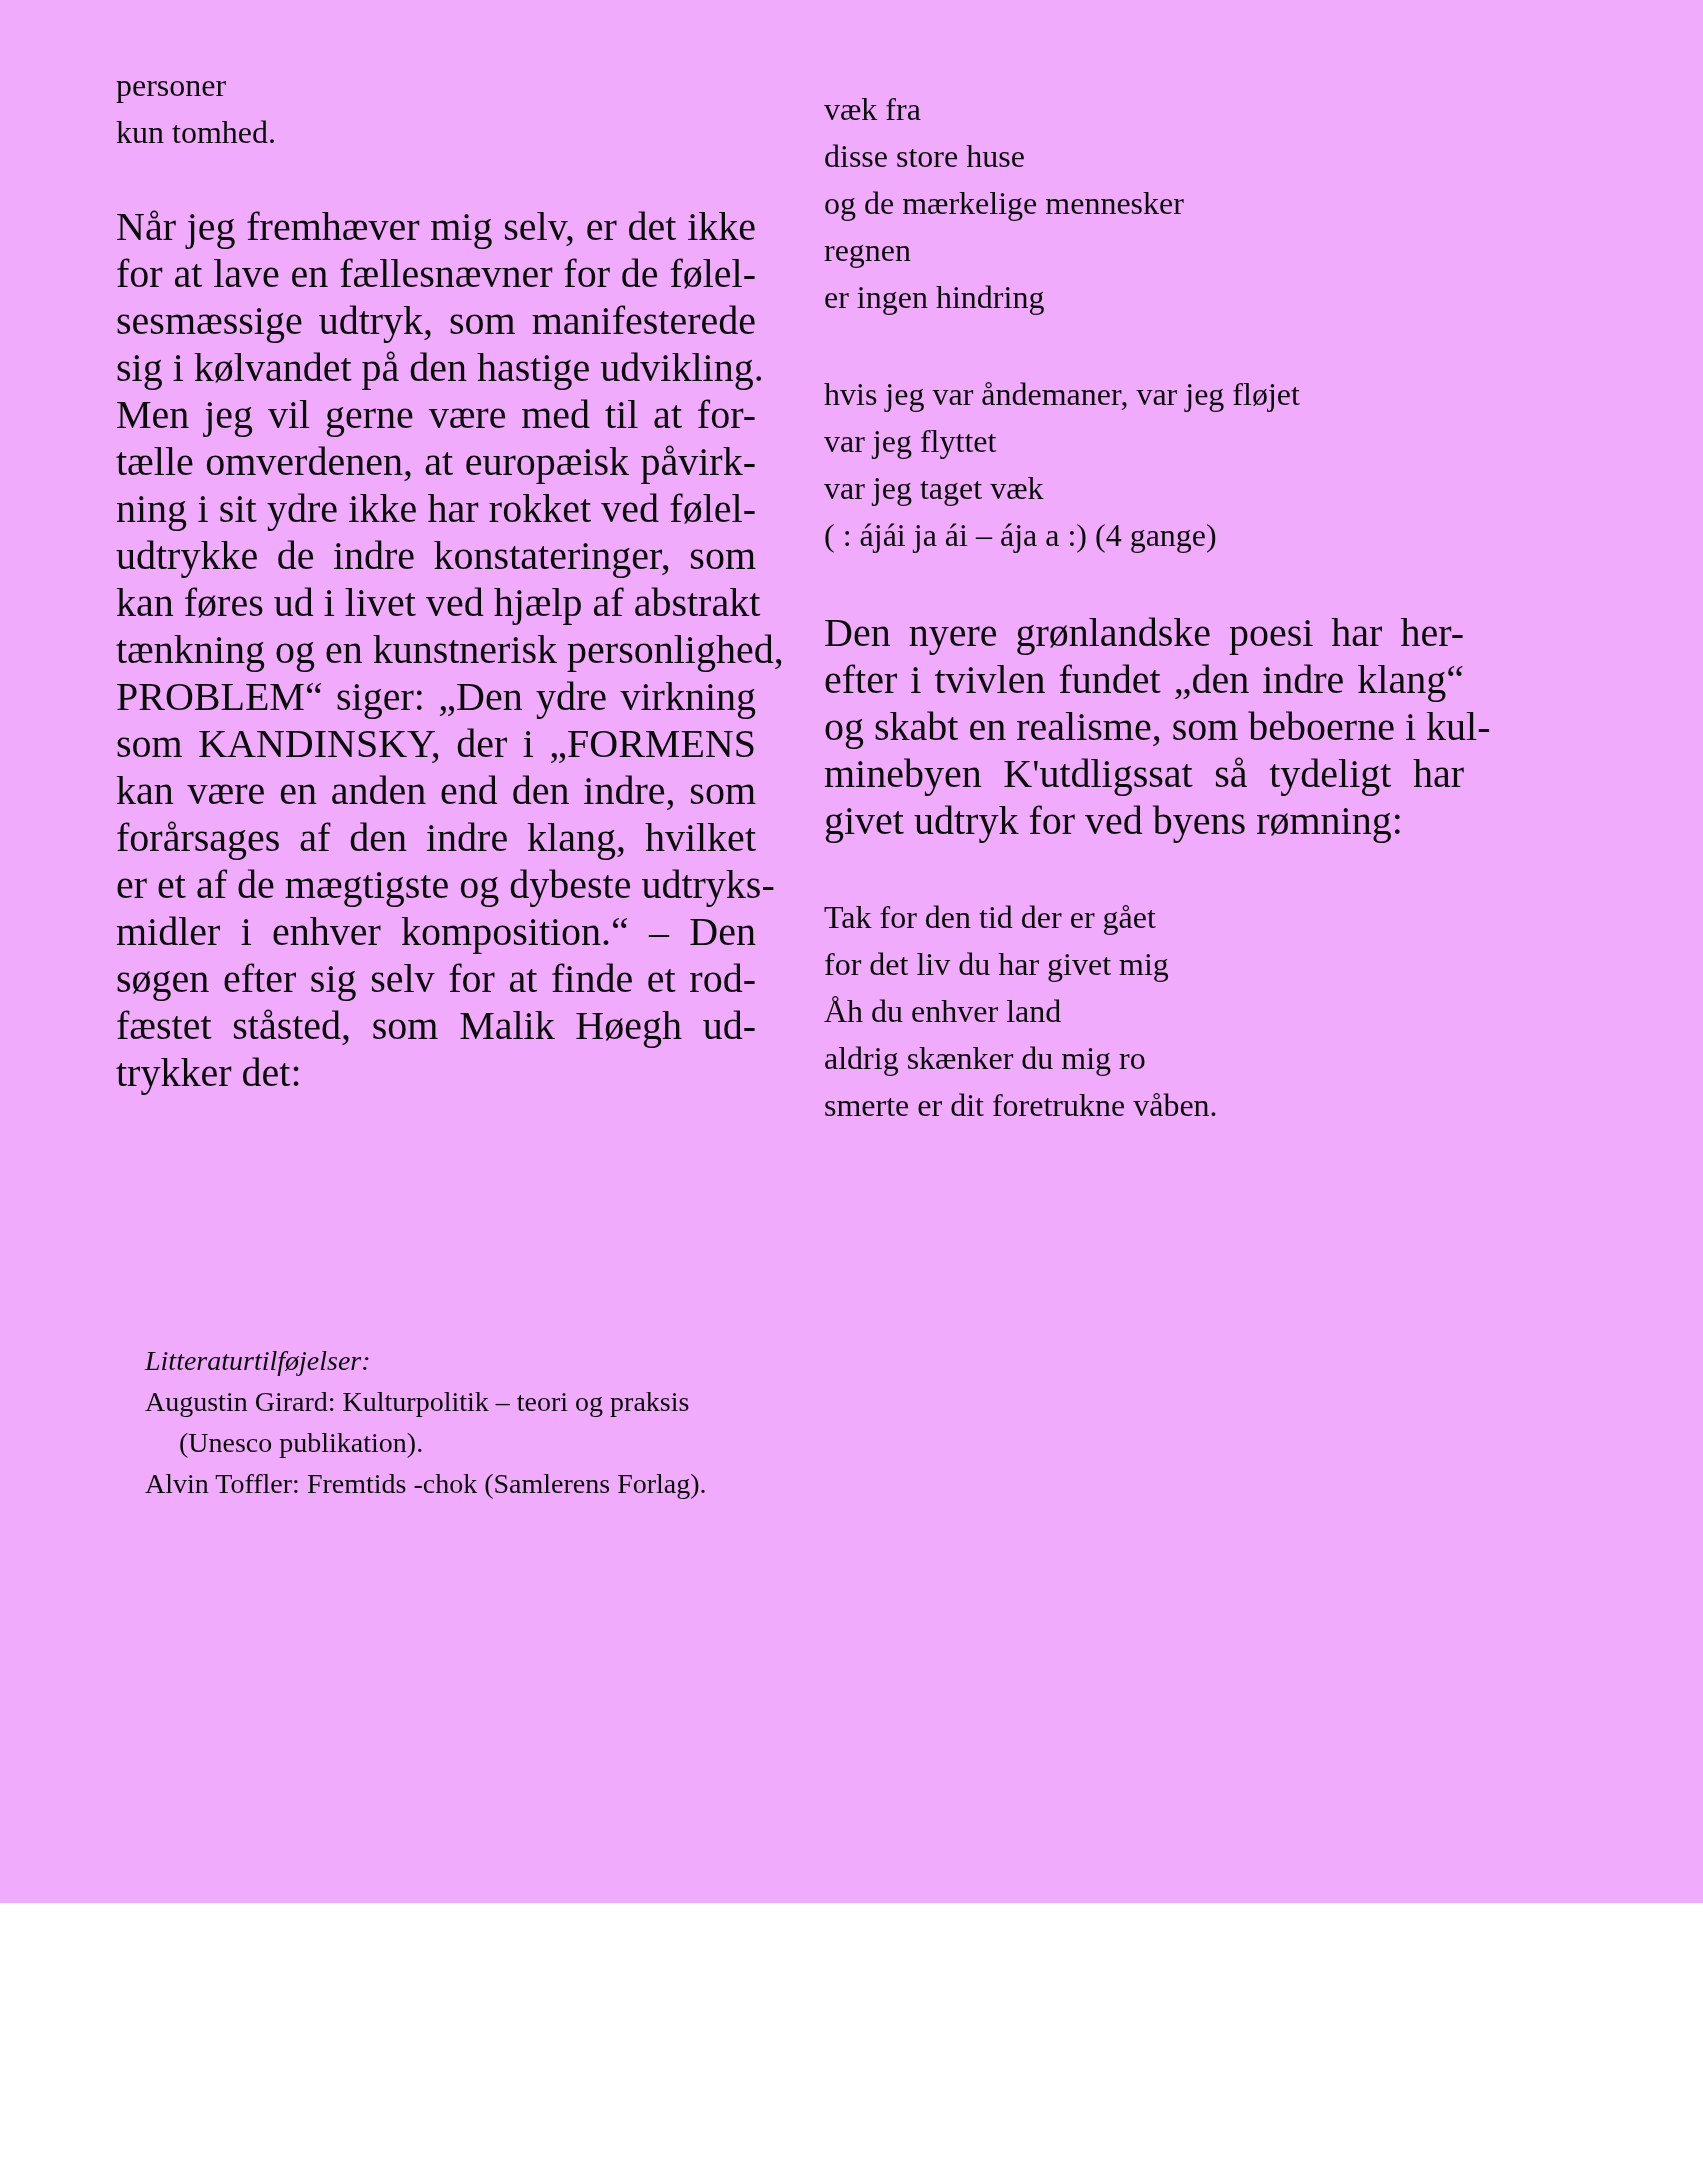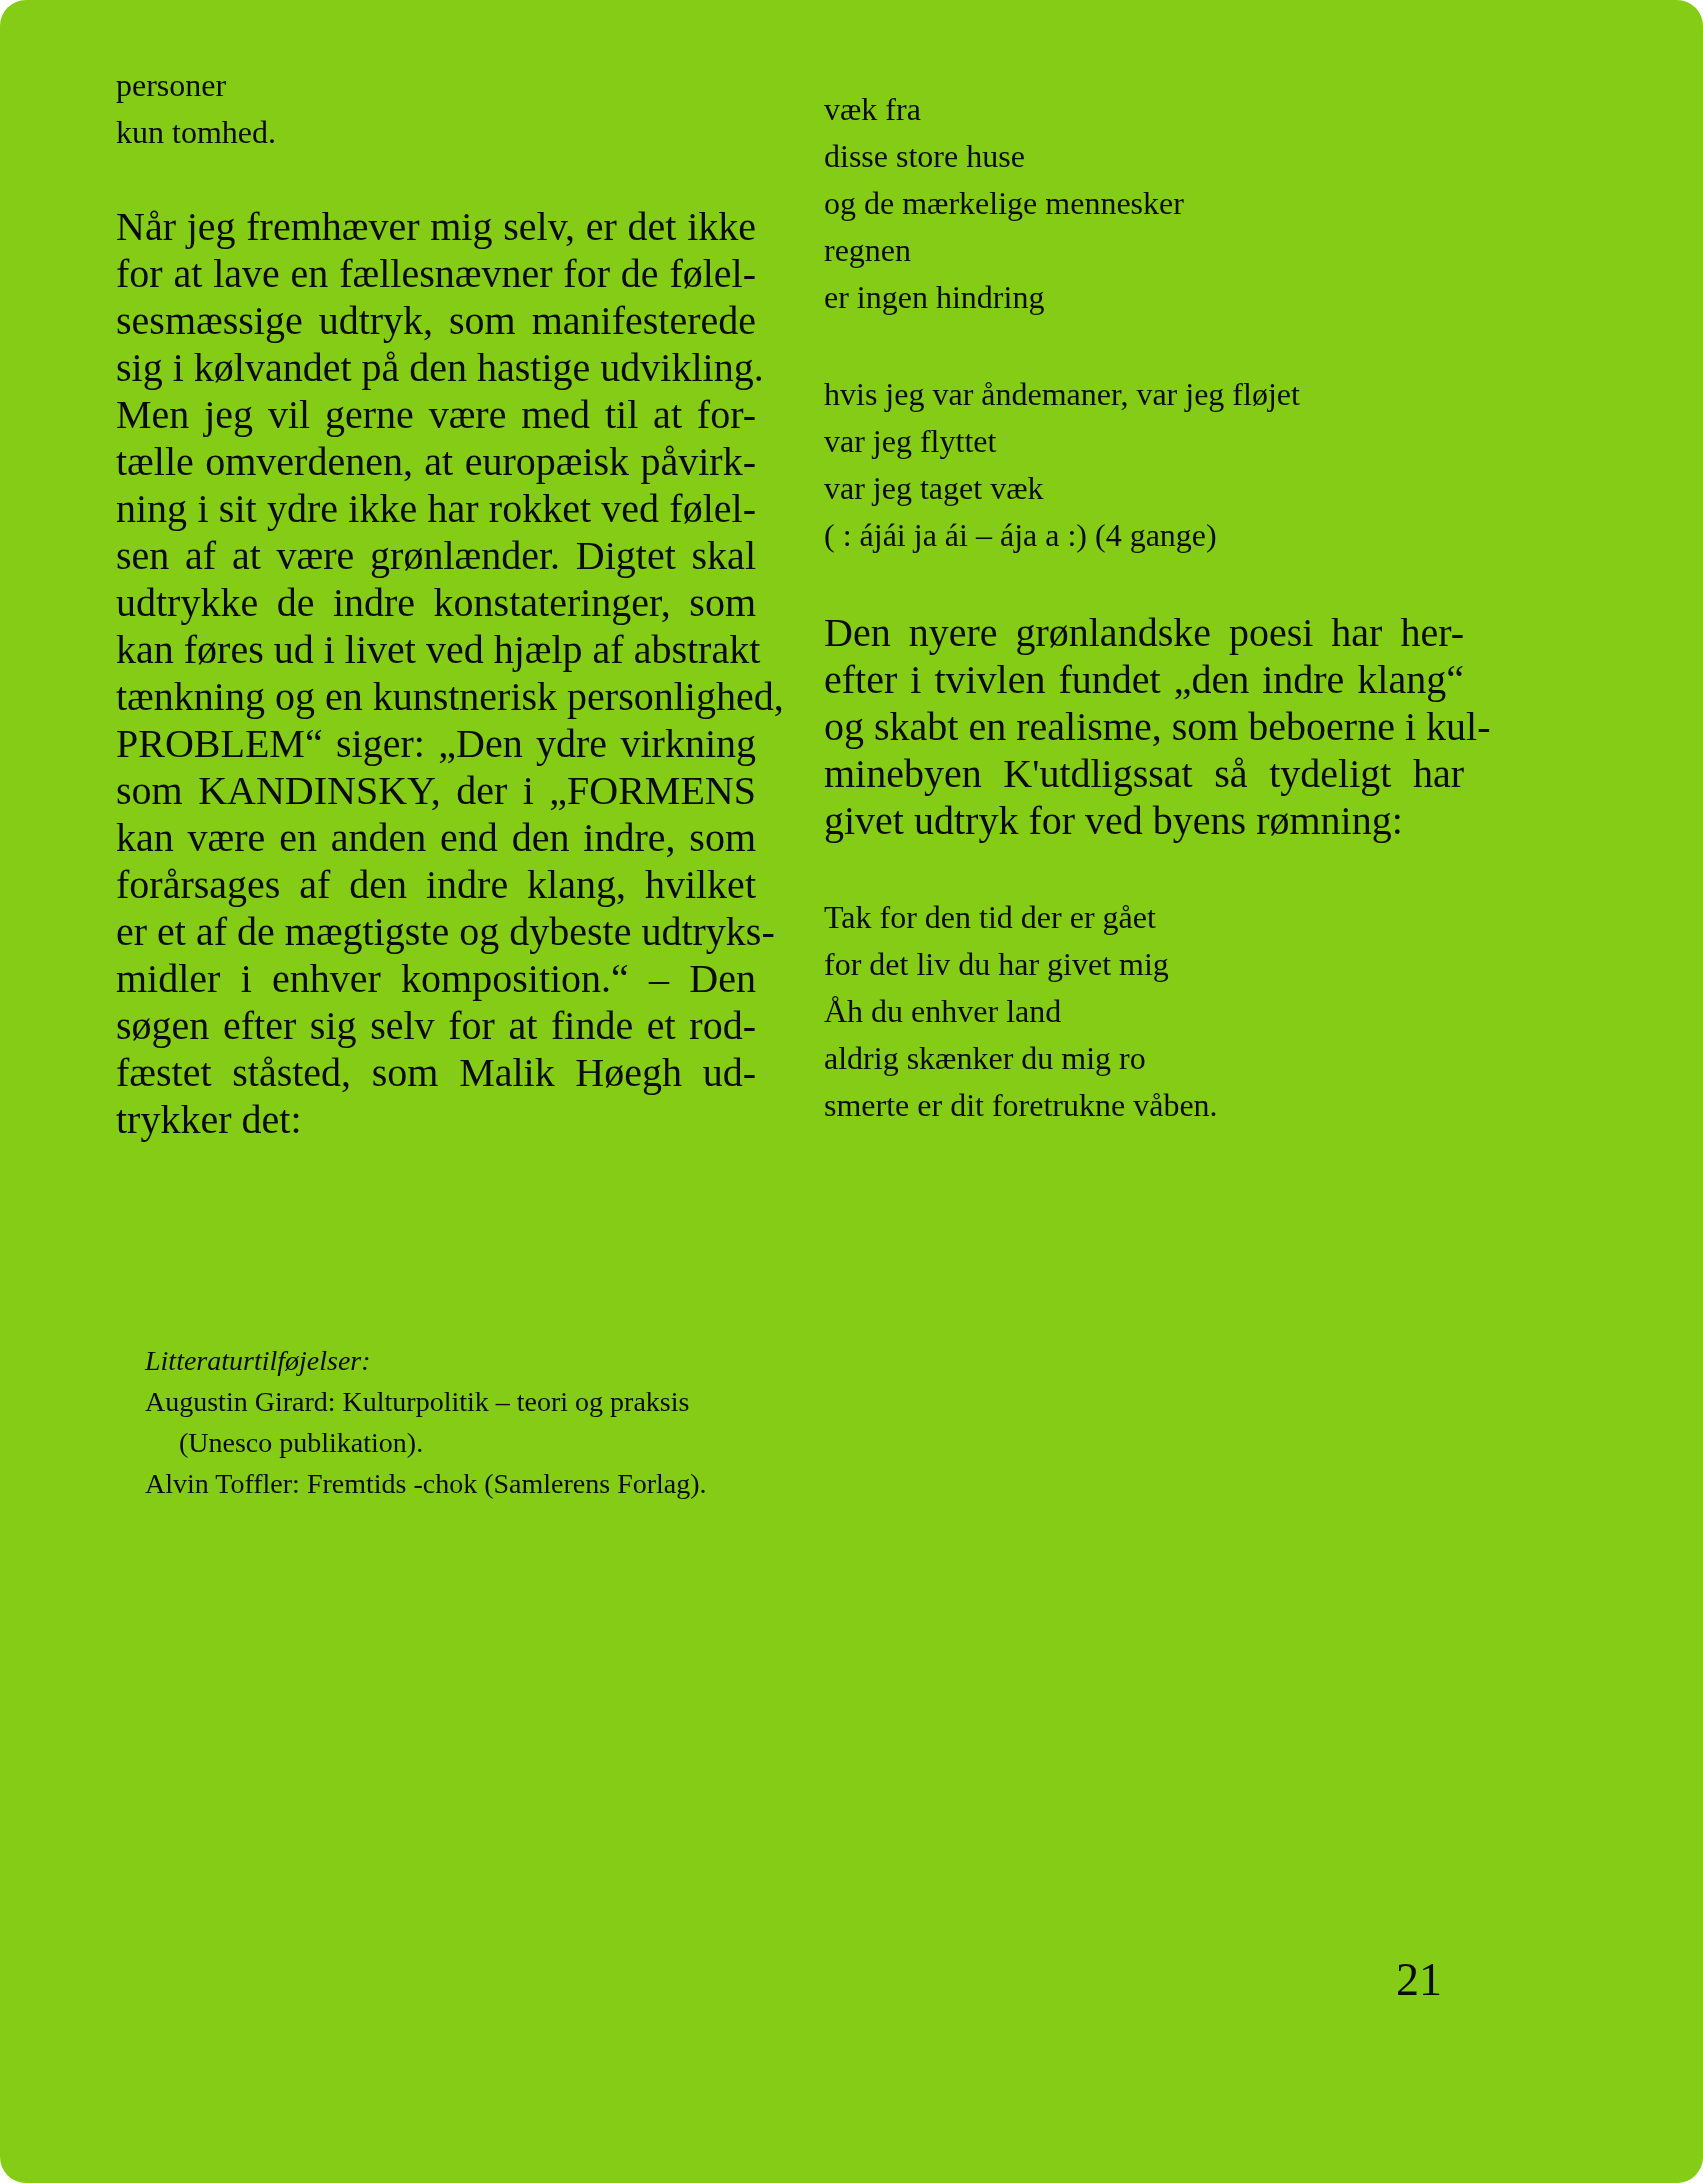--- a/index.html
+++ b/index.html
@@ -4,26 +4,25 @@
 <style>
   html, body {
     margin: 0;
     padding: 0;
     background: #ffffff;
   }
 
   .page {
     position: relative;
     width: 1703px;
-    height: 2183px;
-    background: #84cc16;
+    height: 1903px;
+    background: #f0abfc;
     font-family: "Liberation Serif", "DejaVu Serif", serif;
     color: #0b0b0b;
     overflow: hidden;
-    border-radius: 26px;
   }
 
   
   .col {
     position: absolute;
     top: 62px;
   }
   .col-left  { left: 116px; width: 640px; }
   .col-right { left: 824px; width: 640px; margin-top: 24px; }
 
@@ -109,21 +108,20 @@
     <div class="gap-md"></div>
 
     <div class="block prose">
       <span class="ln">Når jeg fremhæver mig selv, er det ikke</span>
       <span class="ln">for at lave en fællesnævner for de følel-</span>
       <span class="ln">sesmæssige udtryk, som manifesterede</span>
       <span class="ln">sig i kølvandet på den hastige udvikling.</span>
       <span class="ln">Men jeg vil gerne være med til at for-</span>
       <span class="ln">tælle omverdenen, at europæisk påvirk-</span>
       <span class="ln">ning i sit ydre ikke har rokket ved følel-</span>
-      <span class="ln">sen af at være grønlænder. Digtet skal</span>
       <span class="ln">udtrykke de indre konstateringer, som</span>
       <span class="ln">kan føres ud i livet ved hjælp af abstrakt</span>
       <span class="ln">tænkning og en kunstnerisk personlighed,</span>
       <span class="ln">PROBLEM“ siger: „Den ydre virkning</span>
       <span class="ln">som KANDINSKY, der i „FORMENS</span>
       <span class="ln">kan være en anden end den indre, som</span>
       <span class="ln">forårsages af den indre klang, hvilket</span>
       <span class="ln">er et af de mægtigste og dybeste udtryks-</span>
       <span class="ln">midler i enhver komposition.“ – Den</span>
       <span class="ln">søgen efter sig selv for at finde et rod-</span>

